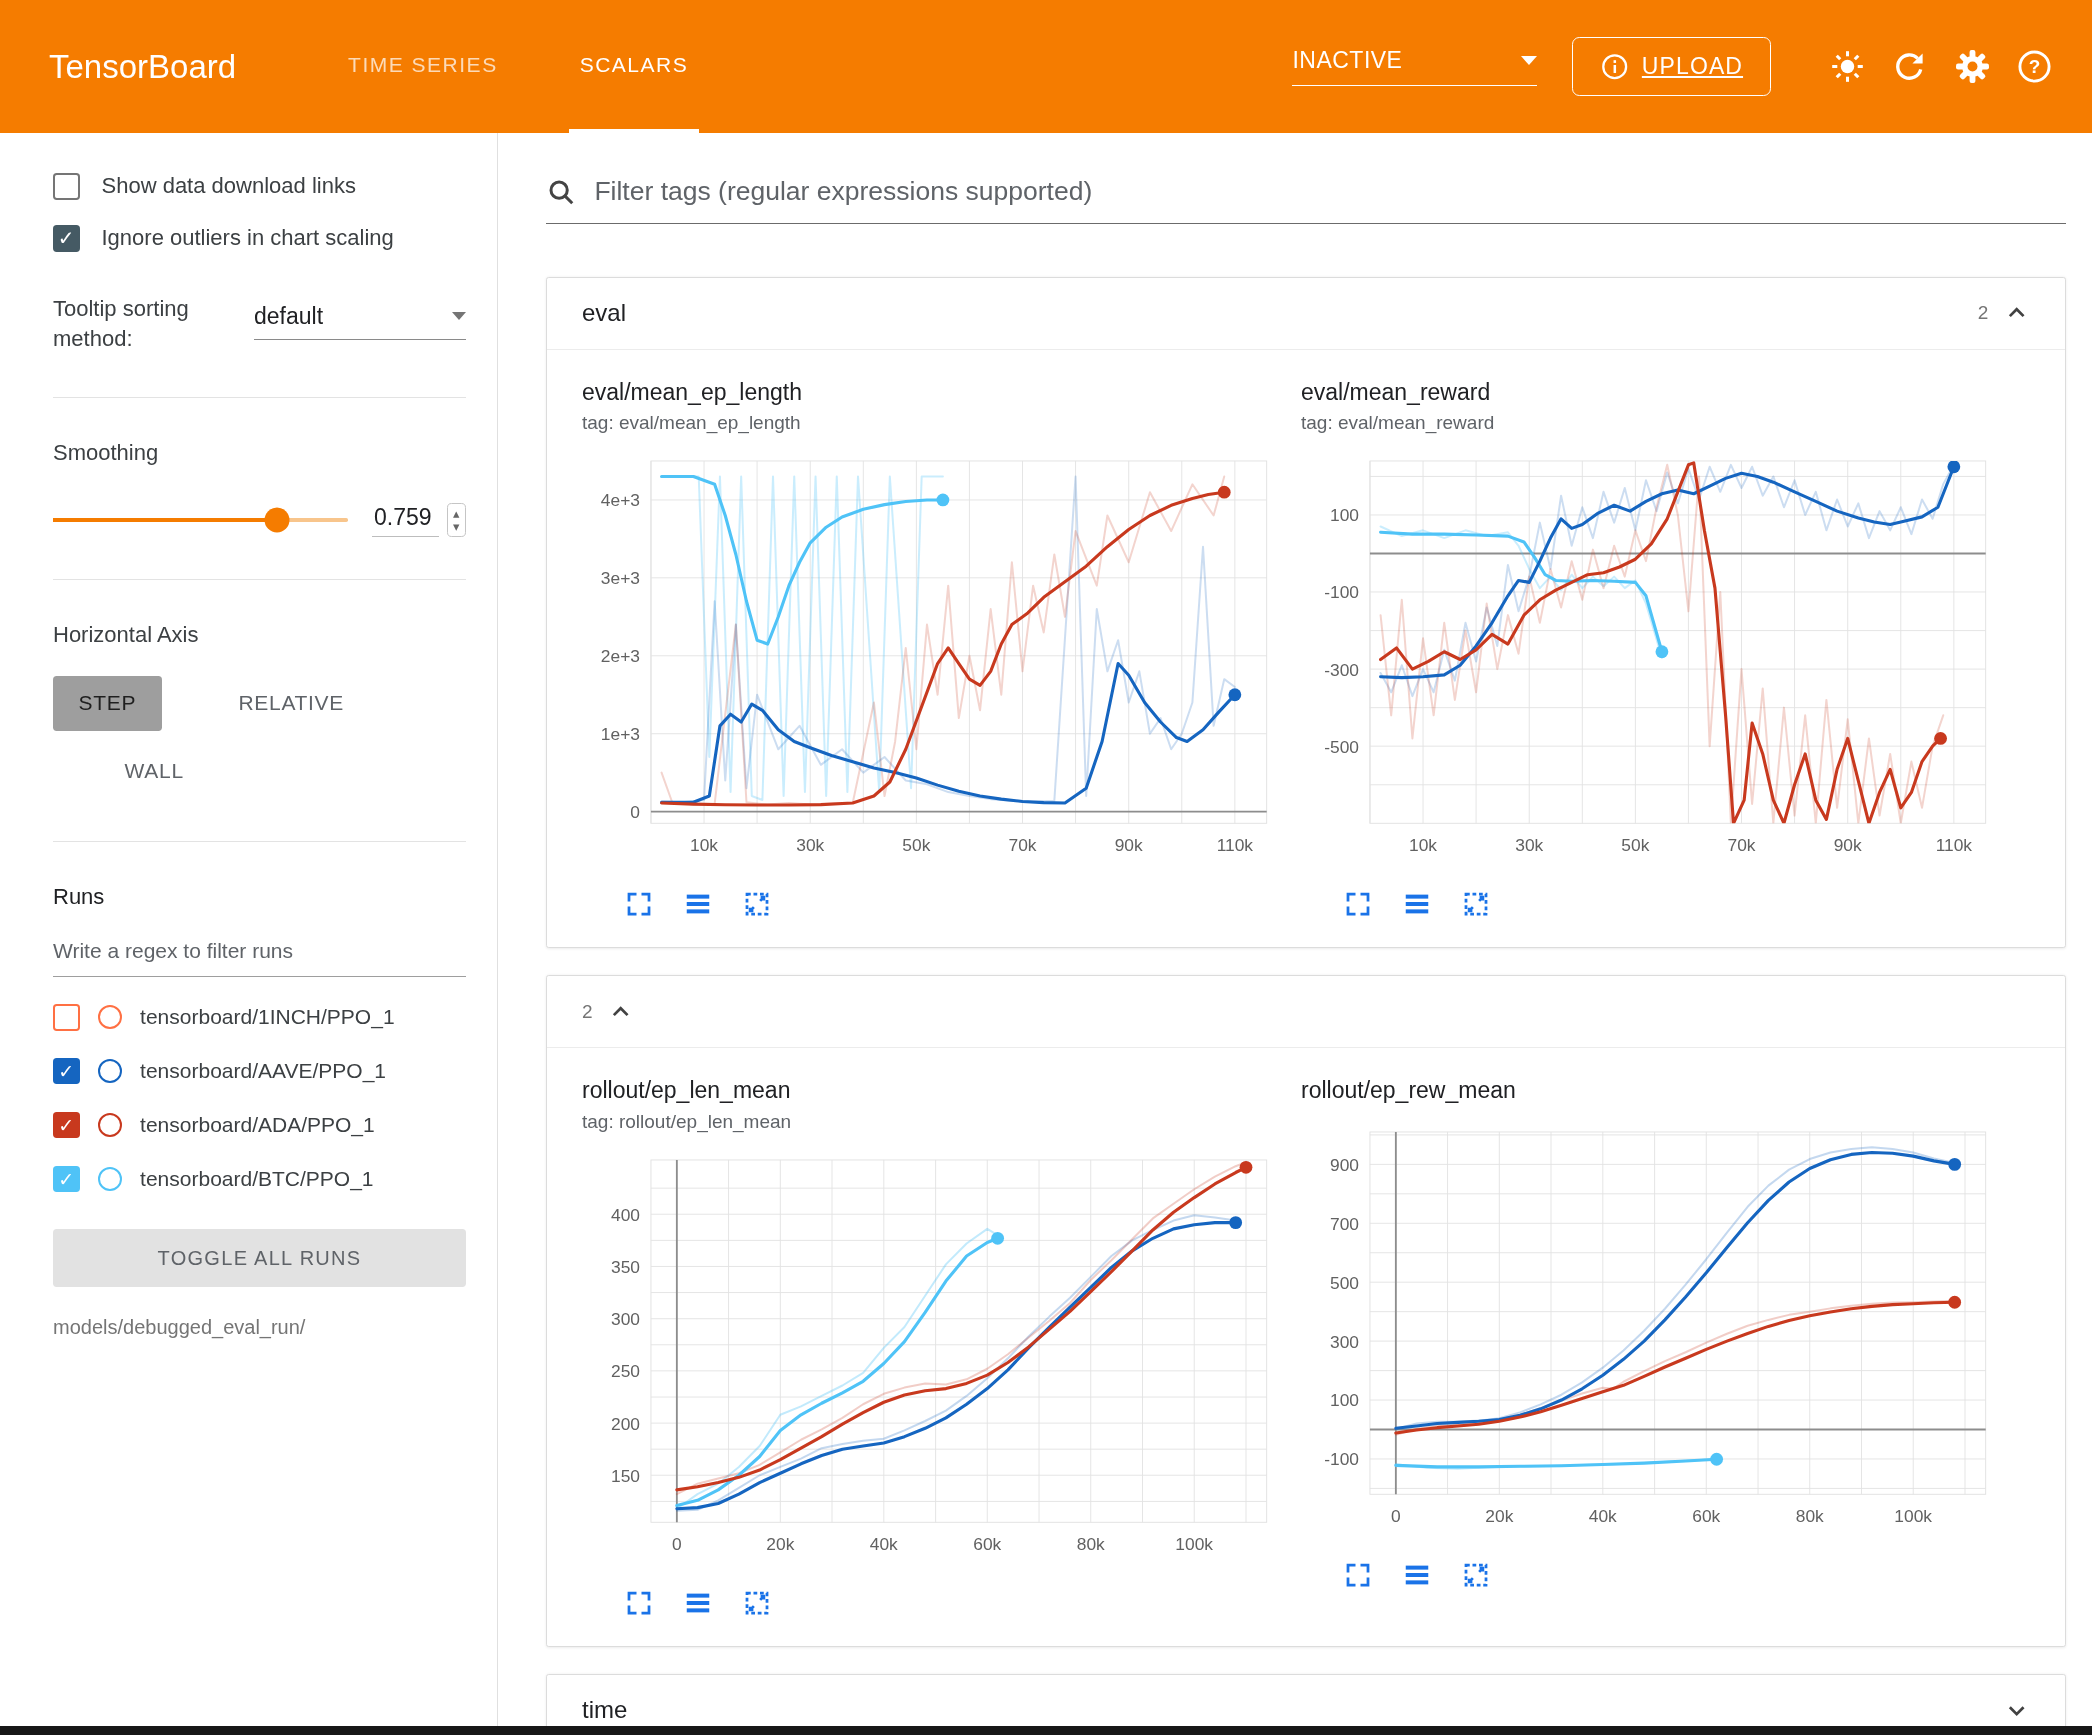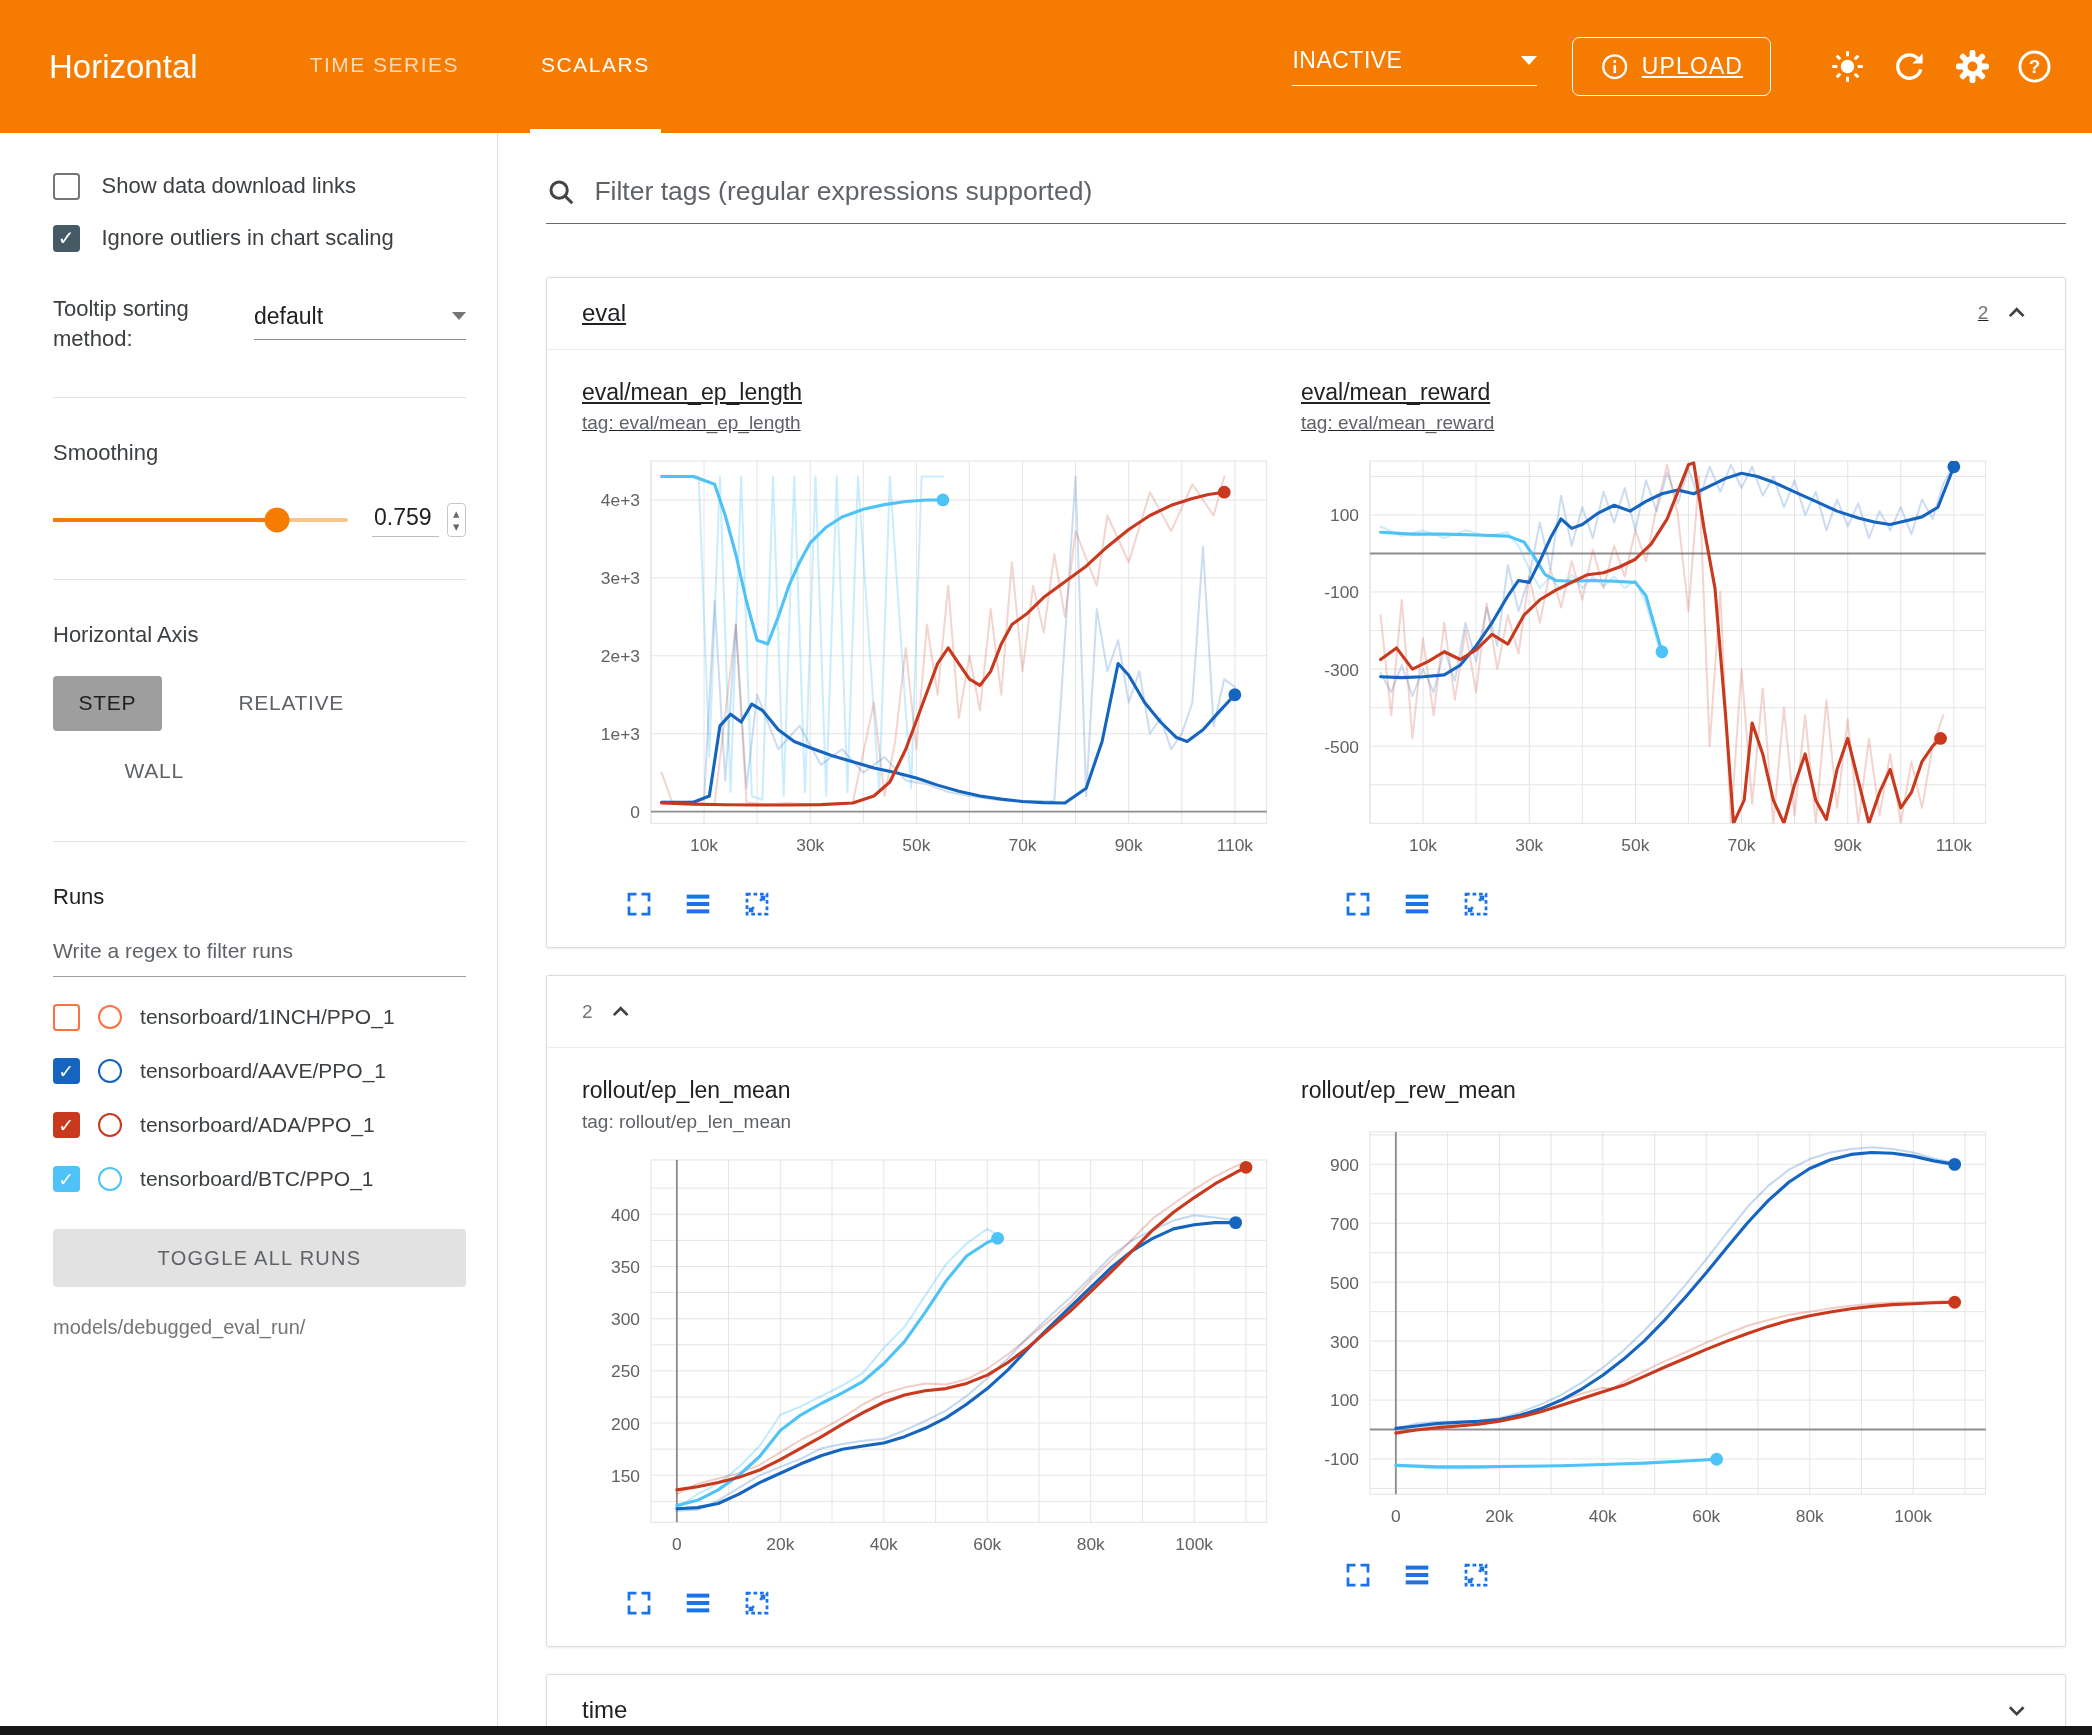--- a/index.html
+++ b/index.html
@@ -57,41 +57,41 @@
   .run-cb.on{background:var(--c);border-color:var(--c);}
   .run-circle{width:24px;height:24px;border-radius:50%;border:2.7px solid var(--c);box-sizing:border-box;flex-shrink:0;}
   .toggle-all{width:100%;margin-top:37px;background:#e2e2e2;border:none;border-radius:3.7px;font-family:inherit;
        font-size:20px;letter-spacing:1.3px;color:#5f6368;padding:17.4px 0;cursor:pointer;}
   .models-path{margin-top:29px;font-size:20px;color:#757575;}
   
   .filterbar{display:flex;align-items:center;gap:16.4px;border-bottom:1.8px solid #6b6b6b;padding-bottom:14.6px;}
   .filterbar svg{width:30px;height:30px;flex-shrink:0;}
   .filter-input{flex:1;border:none;outline:none;font-size:26.5px;color:#202124;font-family:inherit;background:transparent;}
   .card{border:0.9px solid #dcdcdc;border-radius:2.7px;margin-top:27.4px;box-shadow:0 0.9px 2.7px rgba(0,0,0,.08);background:#fff;}
-  .card.first{margin-top:53px;text-decoration:underline;}
+  .card.first{margin-top:53px;}
   .card-head{display:flex;align-items:center;height:71px;padding:0 35px;cursor:pointer;}
   .card-title{font-size:24px;color:#202124;flex:1;}
   .card-count{font-size:19px;color:#757575;margin-right:14.6px;}
   .chev{width:27.4px;height:27.4px;stroke:#424242;stroke-width:2.4;fill:none;cursor:pointer;}
   .card-body{border-top:0.9px solid #ececec;display:flex;gap:23px;padding:29px 35px 27.4px 35px;}
   .chart-box{width:696px;flex-shrink:0;}
   .chart-title{font-size:23px;color:#202124;}
   .chart-tag{font-size:19px;color:#5f6368;margin-top:6.4px;}
   svg.plot{width:696px;height:430px;margin-top:16.4px;display:block;}
   .tick{font-size:19px;fill:#616161;}
   .chart-tools{display:flex;gap:29px;margin:9.1px 0 0 42px;}
   .tool{width:30px;height:30px;stroke:#1a73e8;stroke-width:2.2;fill:none;cursor:pointer;}
   .tool-fill{fill:#1a73e8;stroke:none;}
   .bottom-strip{position:absolute;left:0;bottom:0;width:100%;height:9.1px;background:#171717;z-index:9;}
 </style>
 </head>
 <body>
 
 <header class="topbar">
-  <div class="logo">Horizontal</div>
+  <div class="logo">TensorBoard</div>
   <nav class="tabs">
     <div class="tab">TIME SERIES</div>
     <div class="tab active">SCALARS</div>
   </nav>
   <div class="spacer"></div>
   <div class="status-dd">
     <span>INACTIVE</span>
     <span class="caret"></span>
   </div>
   <button class="upload-btn">

